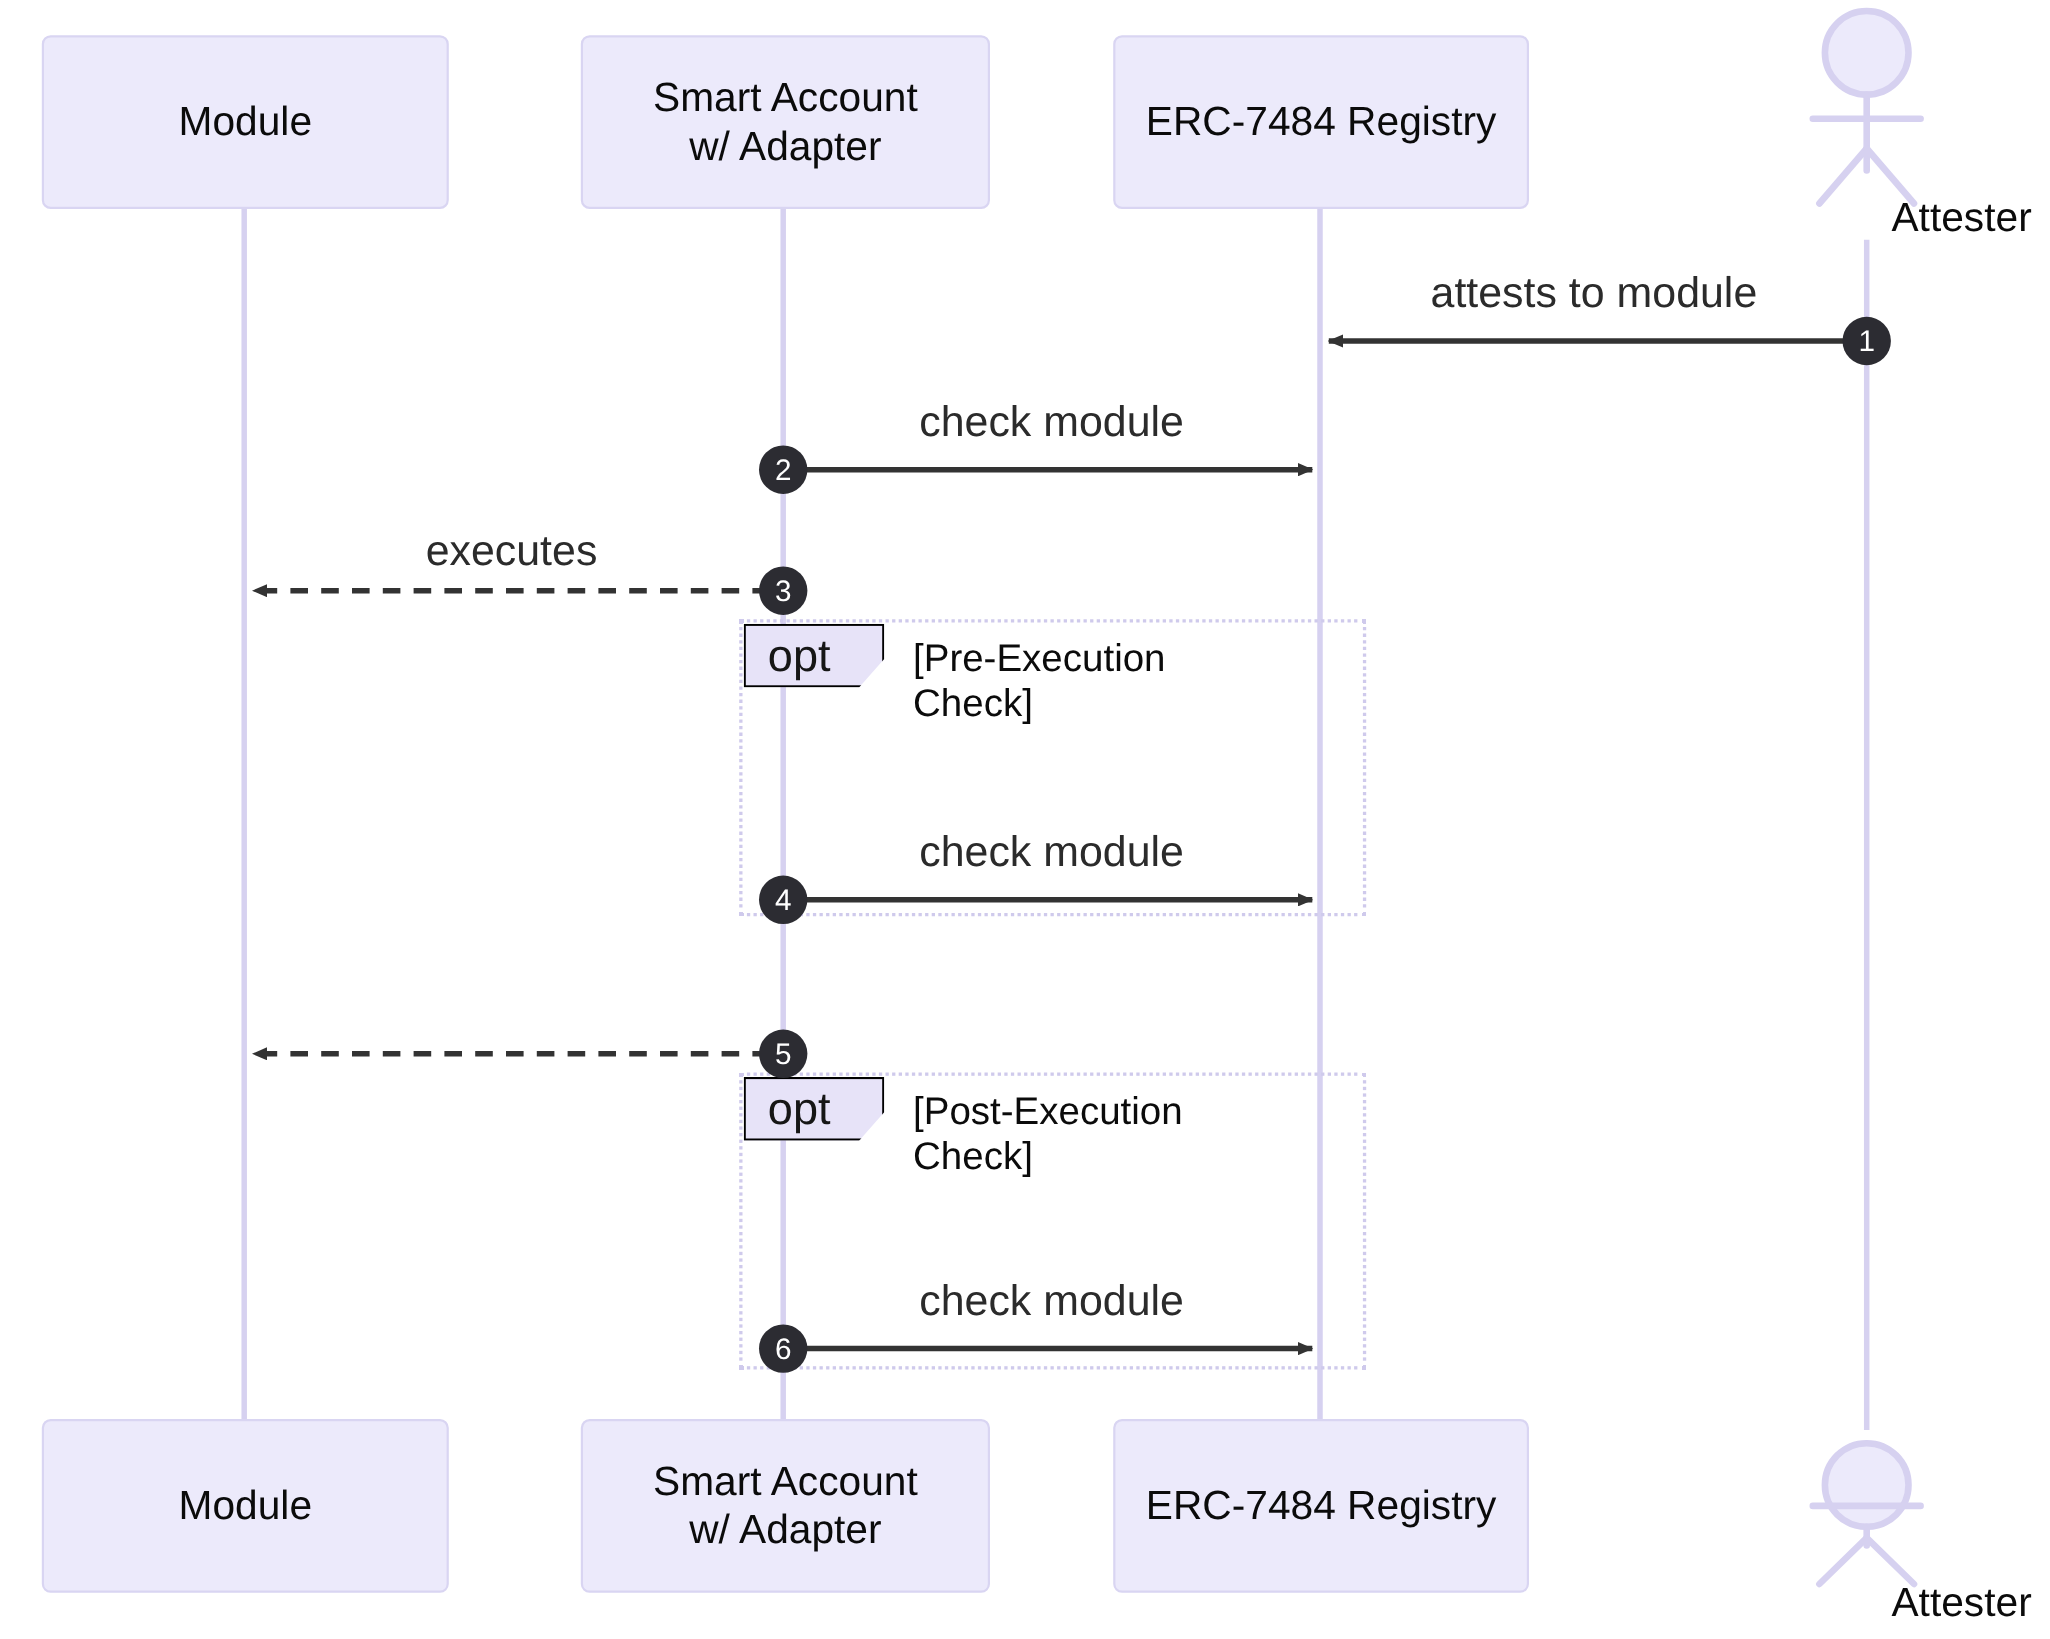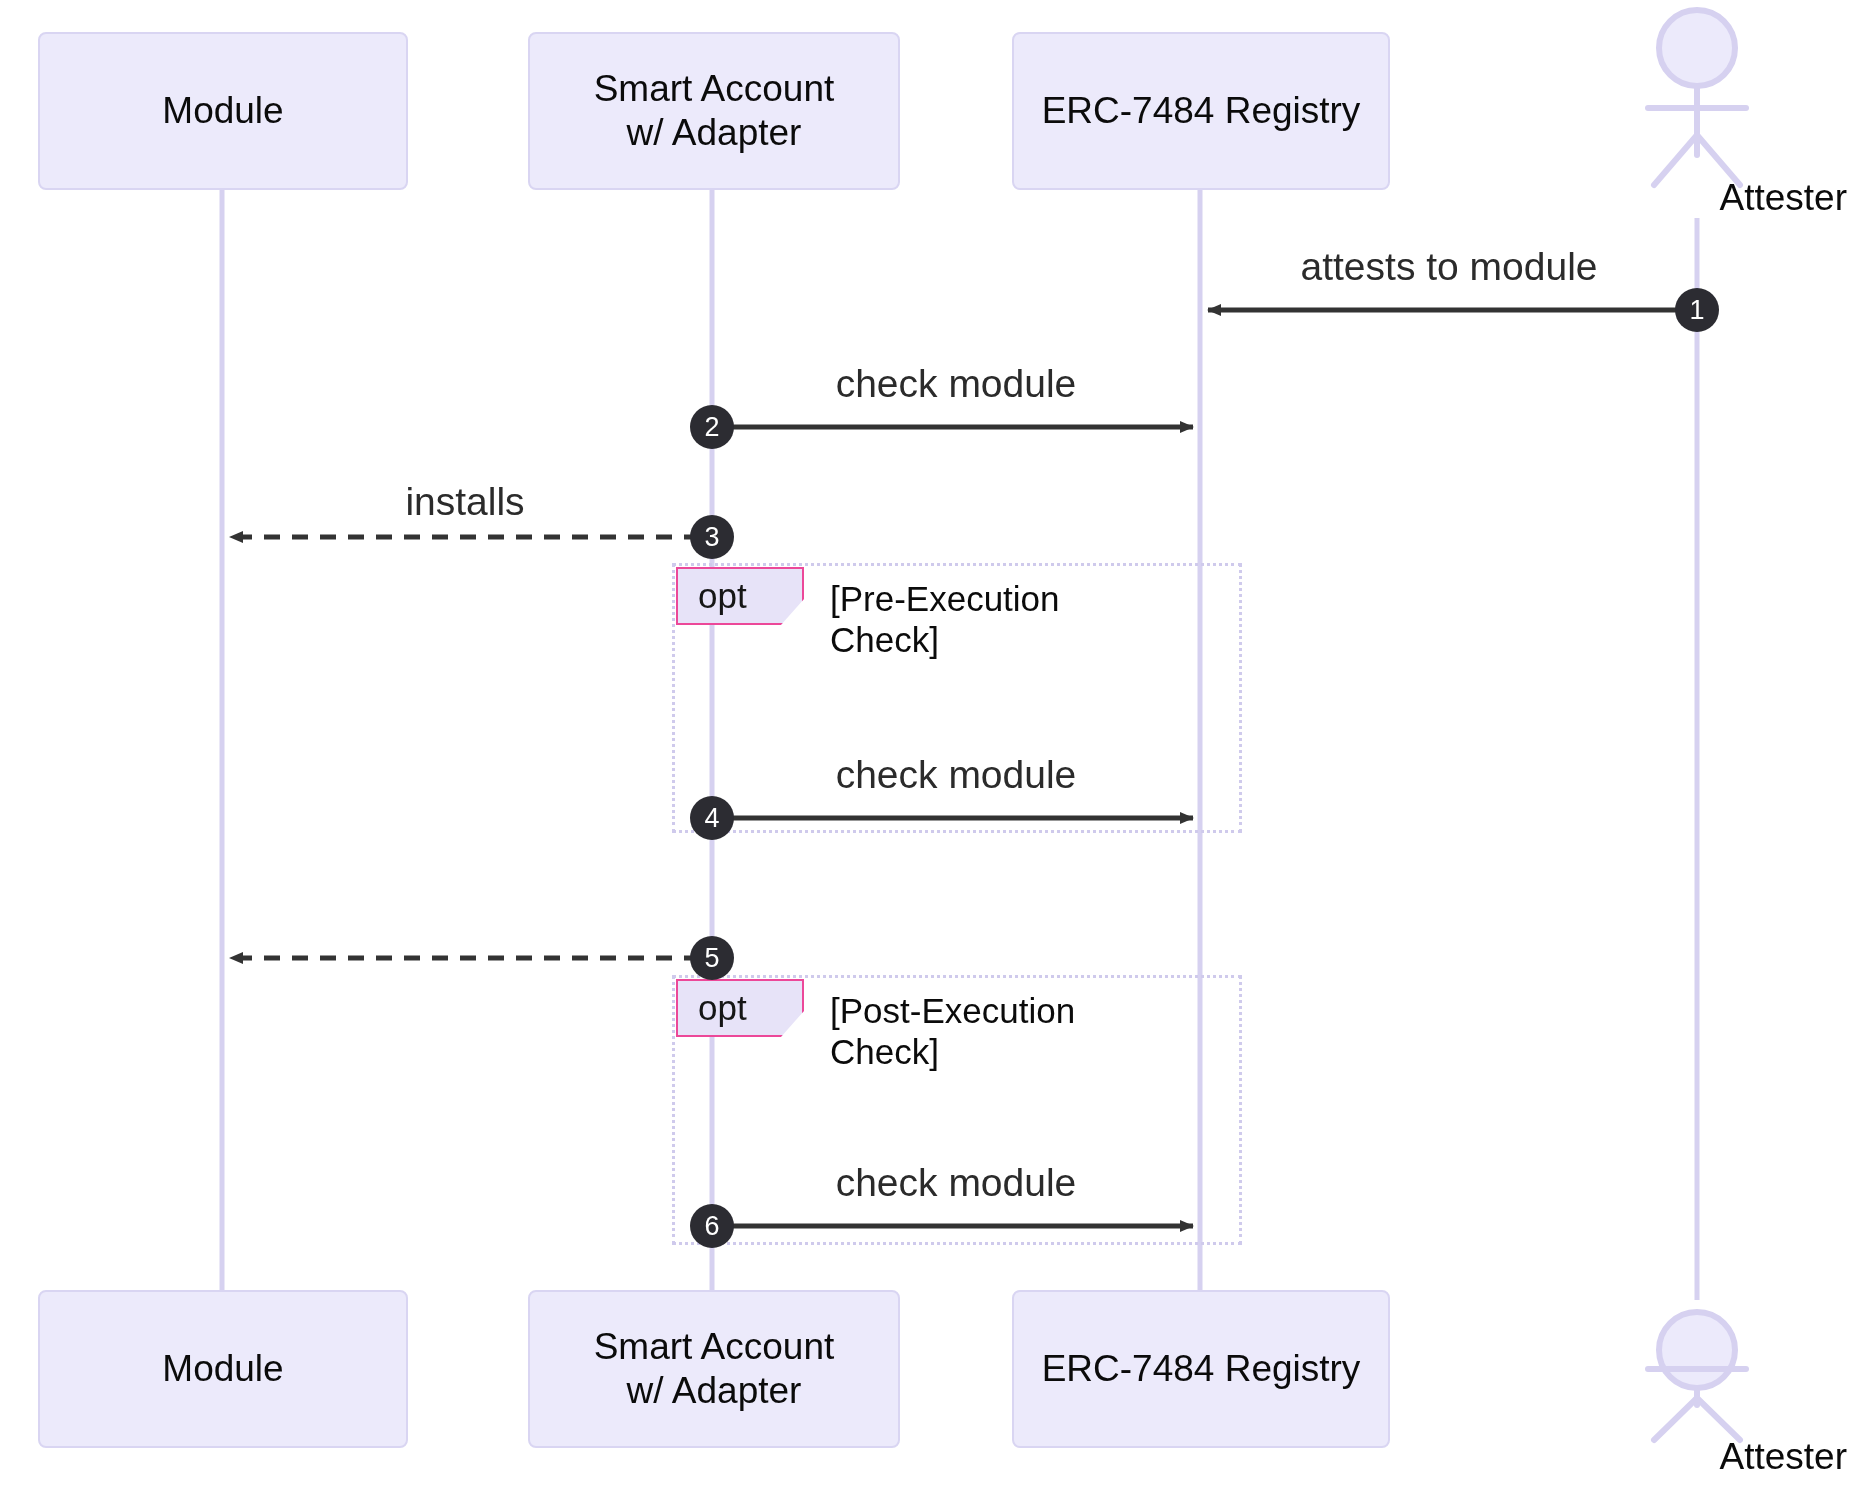--- a/index.html
+++ b/index.html
@@ -78,23 +78,23 @@
   .opt-frame {
     position: absolute;
     box-sizing: border-box;
     border: 3px dotted #CFCAEC;
     background: transparent;
   }
   .opt-tag {
     position: absolute;
     box-sizing: border-box;
     background: #E7E3F8;
-    border: 2px solid #ec4899;
+    border: 2px solid #000000;
     color: #161616;
-    font-size: 35px;
+    font-size: 41px;
     display: flex;
     align-items: center;
     padding-left: 20px;
     clip-path: polygon(0 0, 100% 0, 100% 55%, 82% 100%, 0 100%);
   }
   .opt-cond {
     position: absolute;
     color: #0b0b0b;
     font-size: 35px;
     line-height: 1.18;
@@ -193,21 +193,21 @@
   <div class="participant-box" style="left:1012px; top:1290px; width:378px; height:158px;">
     <span class="ptext">ERC-7484 Registry</span>
   </div>
 
   <div class="actor-label" style="left:1547px; top:1437px; width:300px;">Attester</div>
 
   <div class="msg-label" style="left:1099px; top:245px; width:700px;">attests to module</div>
 
   <div class="msg-label" style="left:706px; top:362px; width:500px;">check module</div>
 
-  <div class="msg-label" style="left:220px; top:480px; width:490px;">installs</div>
+  <div class="msg-label" style="left:220px; top:480px; width:490px;">executes</div>
 
   <div class="msg-label" style="left:706px; top:753px; width:500px;">check module</div>
 
 
   <div class="msg-label" style="left:706px; top:1161px; width:500px;">check module</div>
 
   <div class="seq-badge" style="left:1675px; top:288px;">1</div>
 
   <div class="seq-badge" style="left:690px; top:405px;">2</div>
 

